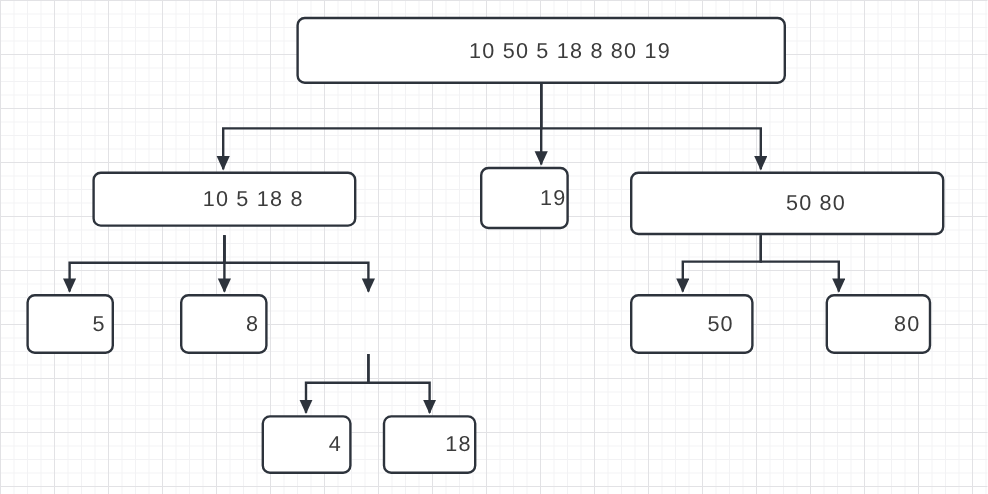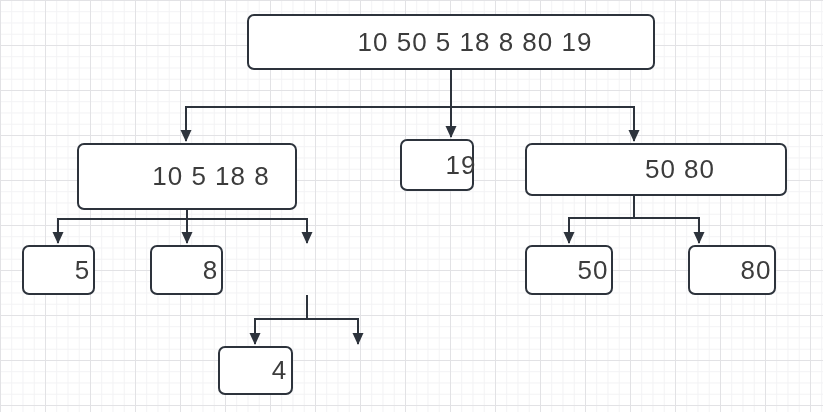--- a/index.html
+++ b/index.html
@@ -24,21 +24,21 @@
   }
   .node {
     position: absolute;
     box-sizing: border-box;
     background: #ffffff;
     border: 2px solid var(--stroke, #2d333c);
     border-radius: 7px;
     display: flex;
     align-items: center;
     justify-content: center;
-    font-size: 26px;
+    font-size: 18px;
     color: var(--text, #3c3c3c);
     letter-spacing: 1px;
     white-space: nowrap;
     cursor: default;
     user-select: none;
     padding-left: 48px;
   }
   #edges {
     position: absolute;
     left: 0;
@@ -69,21 +69,22 @@
       <polyline points="451,70 451,107 634,107 634,141" marker-end="url(#arrowhead)"></polyline>
       <polyline points="187,196 187,219 58,219 58,243" marker-end="url(#arrowhead)"></polyline>
       <polyline points="187,196 187,243" marker-end="url(#arrowhead)"></polyline>
       <polyline points="187,196 187,219 307,219 307,243" marker-end="url(#arrowhead)"></polyline>
       <polyline points="307,295 307,319 255,319 255,344" marker-end="url(#arrowhead)"></polyline>
       <polyline points="307,295 307,319 358,319 358,344" marker-end="url(#arrowhead)"></polyline>
       <polyline points="634,196 634,218 569,218 569,243" marker-end="url(#arrowhead)"></polyline>
       <polyline points="634,196 634,218 699,218 699,243" marker-end="url(#arrowhead)"></polyline>
     </svg>
 <div class="node" style="left: 247px; top: 14px; width: 408px; height: 56px;">10 50 5 18 8 80 19</div>
-    <div class="node" style="left: 77px; top: 143px; width: 220px; height: 67px;">10 5 18 8</div>
+    <div class="node" style="left: 77px; top: 143px; width: 220px; height: 46px;">10 5 18 8</div>
     <div class="node" style="left: 400px; top: 139px; width: 74px; height: 52px;">19</div>
     <div class="node" style="left: 525px; top: 143px; width: 262px; height: 53px;">50 80</div>
     <div class="node" style="left: 22px; top: 245px; width: 73px; height: 50px;">5</div>
     <div class="node" style="left: 150px; top: 245px; width: 73px; height: 50px;">8</div>
-    <div class="node" style="left: 525px; top: 245px; width: 88px; height: 50px;">50</div>
+    <div class="node" style="left: 525px; top: 245px; width: 103px; height: 50px;">50</div>
     <div class="node" style="left: 676px; top: 245px; width: 88px; height: 50px; margin-left: 12px;">80</div>
     <div class="node" style="left: 218px; top: 346px; width: 75px; height: 49px;">4</div>
+    <div class="node" style="left: 319px; top: 346px; width: 78px; height: 49px;">18</div>
   </div>
 
 </body></html>

